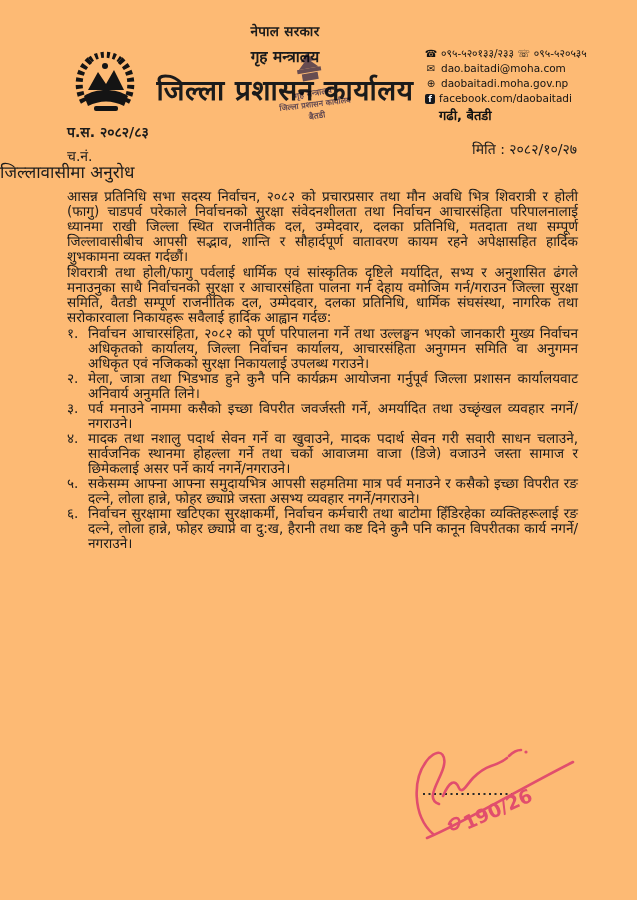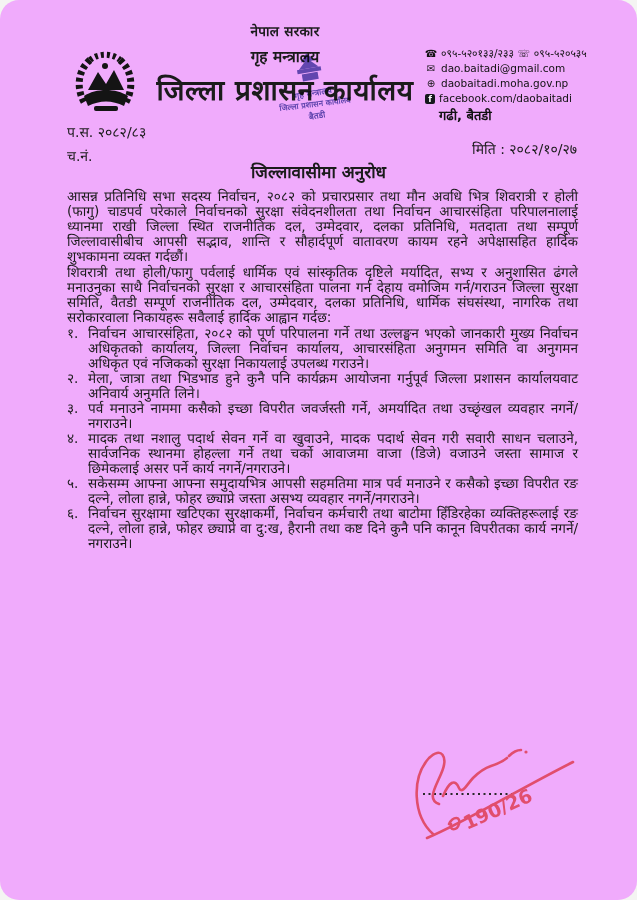--- a/index.html
+++ b/index.html
@@ -1,22 +1,22 @@
 <!DOCTYPE html>
 <html><head>
 <meta charset="utf-8">
 <style>
   html,body{margin:0;padding:0;}
   body{
     width:637px;height:900px;background:#f4f4f2;
     font-family:"DejaVu Sans","Liberation Sans",sans-serif;
   }
   .page{
-    position:relative;width:637px;height:900px;background:#f0abfc;
-    color:#1b1b1b;overflow:hidden;border-radius:19px;
+    position:relative;width:637px;height:900px;background:#fdba74;
+    color:#1b1b1b;overflow:hidden;
   }
   
   .head-center{
     position:absolute;top:22px;left:0;width:570px;text-align:center;z-index:1;
   }
   .gov-line{font-size:13.5px;font-weight:600;letter-spacing:.3px;}
   .ministry-line{font-size:15.5px;font-weight:700;margin-top:5px;}
   .office-line{font-size:28px;font-weight:800;margin-top:3px;letter-spacing:.5px;}
   .emblem{position:absolute;left:74px;top:50px;z-index:1;}
   
@@ -36,27 +36,27 @@
   }
   .contact-row{display:flex;align-items:center;gap:4px;white-space:nowrap;}
   .cicon{display:inline-flex;width:12px;justify-content:center;font-size:10px;}
   .fb-badge{
     display:inline-block;width:10px;height:10px;background:#16181d;color:#fff;
     font-size:8.5px;line-height:10px;text-align:center;border-radius:2px;
     font-weight:700;
   }
   .office-loc{font-size:13px;font-weight:800;margin-top:2px;margin-left:14px;}
   
-  .ps-line{position:absolute;left:67px;top:122px;font-size:14px;}
+  .ps-line{position:absolute;left:67px;top:122px;font-size:14px;font-weight:bold;}
   .chn-line{position:absolute;left:67px;top:146px;font-size:14px;}
   .date-line{position:absolute;right:60px;top:139px;font-size:14px;}
   
   .doc-title{
-    position:absolute;top:160px;left:0;width:637px;text-align:center;
-    font-size:17px;font-weight:700;
+    position:absolute;top:160px;left:0;width:637px;
+    font-size:17px;font-weight:400;
   }
   
   .body-text{
     position:absolute;left:67px;top:189px;width:511px;
     font-size:13.6px;line-height:15px;text-align:justify;
   }
   .para{margin:0 0 1px 0;}
   .list{margin-top:1px;}
   .list-item{display:flex;}
   .num{width:21px;flex:0 0 21px;}
@@ -110,21 +110,21 @@
 
   <div class="contact">
     <div class="contact-row">
       <span class="cicon">☎</span>
       <span>०९५-५२०१३३/२३३</span>
       <span class="cicon">☏</span>
       <span>०९५-५२०५३५</span>
     </div>
     <div class="contact-row">
       <span class="cicon">✉</span>
-      <span>dao.baitadi@gmail.com</span>
+      <span>dao.baitadi@moha.com</span>
     </div>
     <div class="contact-row">
       <span class="cicon">⊕</span>
       <span>daobaitadi.moha.gov.np</span>
     </div>
     <div class="contact-row">
       <span class="fb-badge">f</span>
       <span>facebook.com/daobaitadi</span>
     </div>
     <div class="office-loc">गढी, बैतडी</div>

